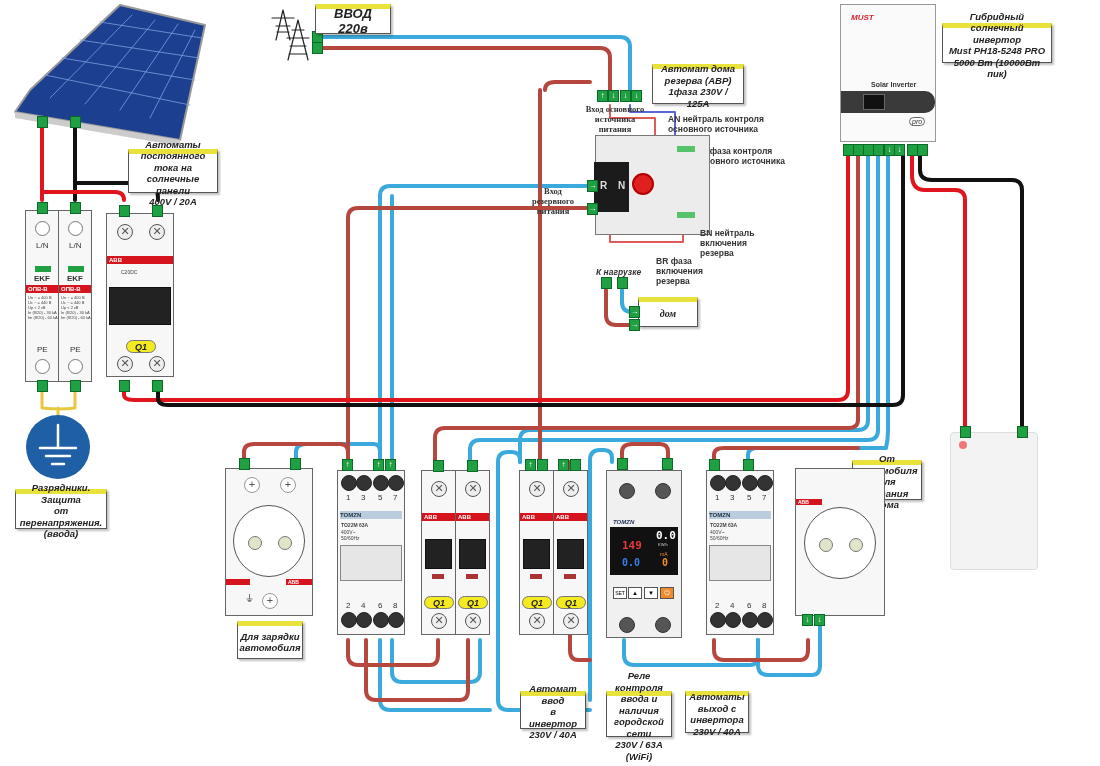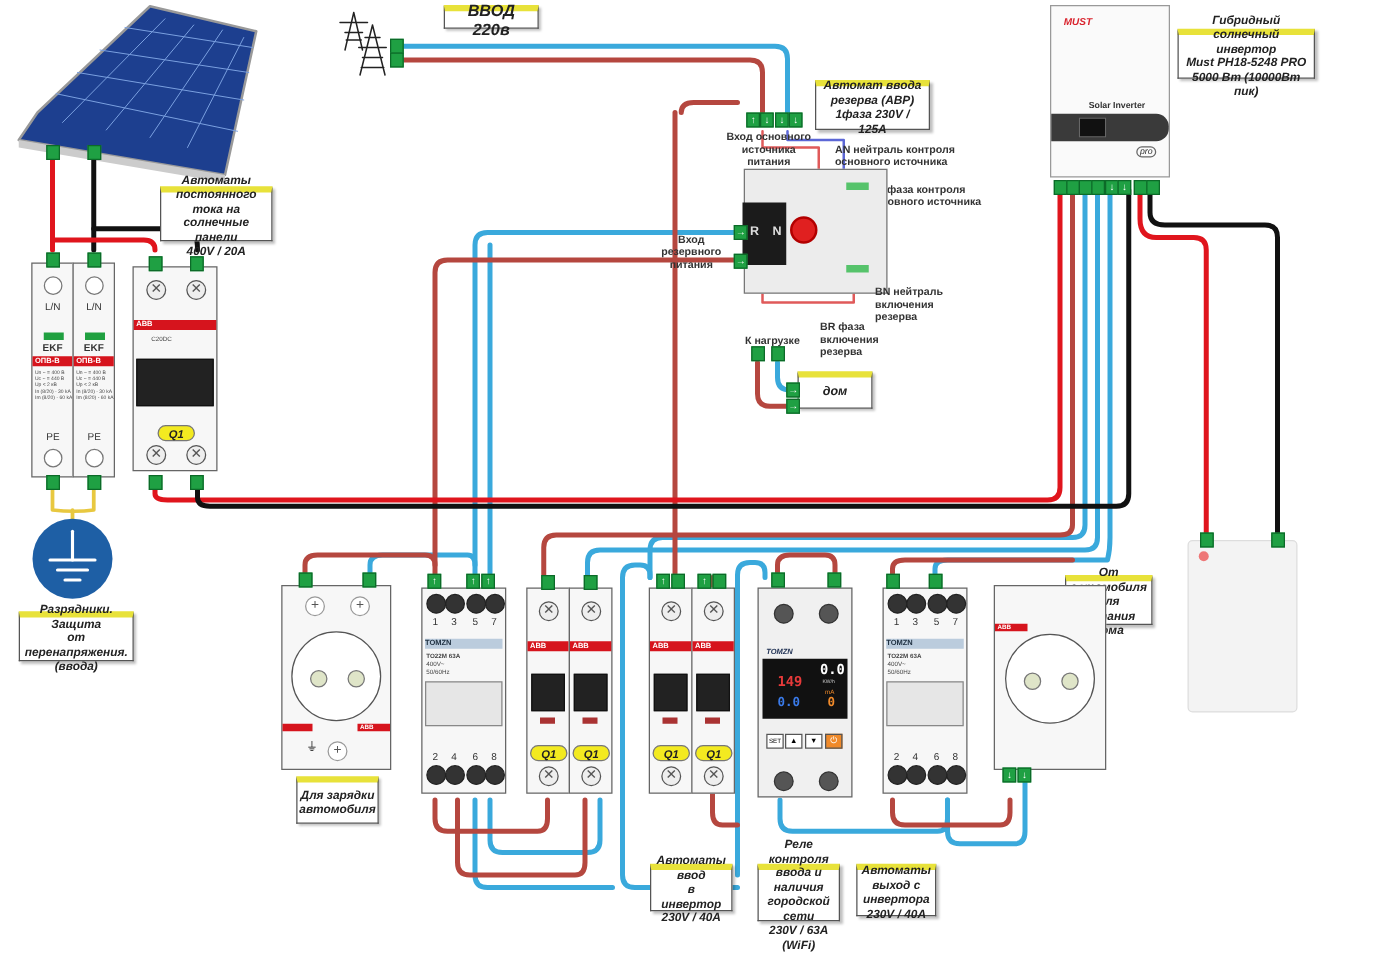--- a/index.html
+++ b/index.html
@@ -7,21 +7,21 @@
   #wires { position:absolute; left:0; top:0; width:1100px; height:766px; }
   .label {
     position:absolute; background:#fff; border:1px solid #555; border-top:5px solid #e8e23a;
     box-shadow:2px 2px 2px rgba(0,0,0,0.25);
     font-style:italic; font-weight:bold; font-size:9.5px; line-height:11.5px; text-align:center;
     color:#222; display:flex; align-items:center; justify-content:center; padding:2px 4px; box-sizing:border-box;
     white-space:pre-line;
   }
   .label.big { font-size:13px; line-height:15px; }
   .plain { position:absolute; font-weight:bold; font-size:8.5px; line-height:10px; color:#333; white-space:pre-line; }
-  .plain.center { text-align:center; }
+  .plain.center { text-align:center;font-family:Liberation Serif, serif; }
   .device { position:absolute; background:#f4f4f4; border:1px solid #777; box-sizing:border-box; }
   .pole { position:absolute; background:#f7f7f7; border:1px solid #666; box-sizing:border-box; }
   .screw { position:absolute; width:16px; height:16px; border-radius:50%; border:1.5px solid #555; background:#eee; box-sizing:border-box; font-size:11px; line-height:13px; text-align:center; color:#555; }
   .screw.dark { background:#333; border-color:#222; color:#999; }
   .term { position:absolute; width:11px; height:12px; background:#1fa043; border:1px solid #0c6a28; box-sizing:border-box; color:#fff; font-size:8px; line-height:10px; text-align:center; }
   .redband { position:absolute; background:#d6141d; color:#fff; font-size:6px; font-weight:bold; line-height:8px; padding-left:2px; box-sizing:border-box; }
   .q1 { position:absolute; width:30px; height:13px; background:#f3ea20; border:1px solid #777; border-radius:7px; font-style:italic; font-weight:bold; font-size:9px; line-height:12px; text-align:center; color:#222; box-sizing:border-box; }
   .lever { position:absolute; background:#222; border:1px solid #111; box-sizing:border-box; }
   .tiny { position:absolute; font-size:5px; line-height:6px; color:#444; white-space:pre-line; }
   .num { position:absolute; font-size:8px; color:#333; }
@@ -113,46 +113,46 @@
       <line x1="52" y1="464" x2="64" y2="464"></line>
     </g>
   </g>
 </svg>
 
 <div class="term" style="left:37px;top:116px;"></div>
 <div class="term" style="left:70px;top:116px;"></div>
 <div class="term" style="left:312px;top:31px;"></div>
 <div class="term" style="left:312px;top:42px;"></div>
 
-<div class="label big" style="left:315px;top:4px;width:76px;height:19px;margin-left:40px;">ВВОД
+<div class="label big" style="left:315px;top:4px;width:76px;height:30px;">ВВОД
 220в</div>
-<div class="label" style="left:652px;top:64px;width:92px;height:40px;">Автомат ввода
+<div class="label" style="left:652px;top:64px;width:92px;height:40px;">Автомат дома
 резерва (АВР)
 1фаза 230V / 125А</div>
 <div class="label" style="left:942px;top:23px;width:110px;height:40px;">Гибридный солнечный
 инвертор
 Must PH18-5248 PRO
 5000 Вт (10000Вт пик)</div>
 <div class="label" style="left:128px;top:149px;width:90px;height:44px;">Автоматы
 постоянного тока на
 солнечные панели
 400V / 20A</div>
 <div class="label" style="left:15px;top:489px;width:92px;height:40px;">Разрядники. Защита
 от перенапряжения.
 (ввода)</div>
-<div class="label" style="left:638px;top:297px;width:60px;height:30px;font-size:10px;">дом</div>
+<div class="label" style="left:638px;top:297px;width:60px;height:30px;font-size:10px;font-family:Liberation Serif, serif;">дом</div>
 <div class="label" style="left:237px;top:621px;width:66px;height:38px;">Для зарядки
 автомобиля</div>
 <div class="label" style="left:852px;top:460px;width:70px;height:40px;">От автомобиля
 для питания
 дома</div>
 <div class="label" style="left:958px;top:460px;width:72px;height:32px;">Аккумуляторная
 батарея
 48 вольт 5,1кВт/ч</div>
-<div class="label" style="left:520px;top:691px;width:66px;height:38px;">Автоматы ввод
+<div class="label" style="left:520px;top:691px;width:66px;height:38px;">Автомат ввод
 в инвертор
 230V / 40A</div>
 <div class="label" style="left:606px;top:691px;width:66px;height:46px;">Реле контроля
 ввода и наличия
 городской сети
 230V / 63A (WiFi)</div>
 <div class="label" style="left:685px;top:691px;width:64px;height:42px;">Автоматы
 выход с
 инвертора
 230V / 40A</div>
@@ -179,21 +179,21 @@
   <div class="term" style="left:587px;top:203px;">→</div>
   <div class="plain center" style="left:528px;top:186px;width:50px;">Вход
 резервного
 питания</div>
   <div class="plain" style="left:700px;top:228px;">BN нейтраль
 включения
 резерва</div>
   <div class="plain" style="left:656px;top:256px;">BR фаза
 включения
 резерва</div>
-  <div class="plain" style="left:596px;top:267px;">К нагрузке</div>
+  <div class="plain" style="left:596px;top:267px;font-style:italic;">К нагрузке</div>
   <div class="term" style="left:601px;top:277px;"></div>
   <div class="term" style="left:617px;top:277px;"></div>
   <div class="term" style="left:629px;top:306px;">→</div>
   <div class="term" style="left:629px;top:319px;">→</div>
 </div>
 
 <div class="device" style="left:840px;top:4px;width:96px;height:138px;background:#fafafa;border-color:#999;">
   <div style="position:absolute;left:10px;top:8px;color:#d9232d;font-weight:bold;font-style:italic;font-size:8px;">MUST</div>
   <div style="position:absolute;left:30px;top:76px;font-weight:bold;font-size:7px;color:#333;">Solar Inverter</div>
   <div style="position:absolute;left:0;top:86px;width:94px;height:22px;background:#3a3a3a;border-radius:0 10px 10px 0;"></div>

